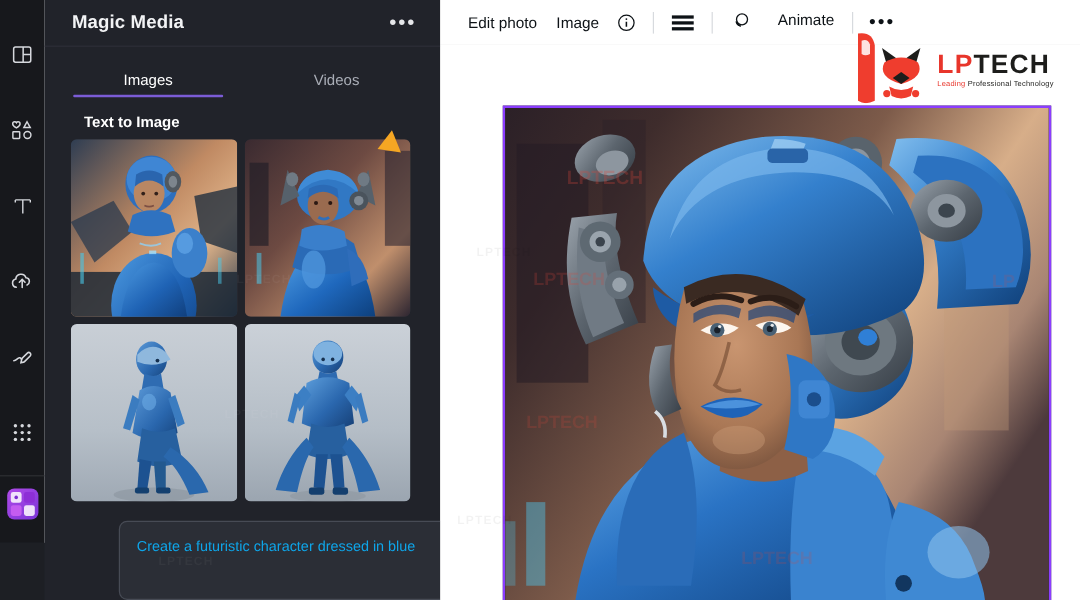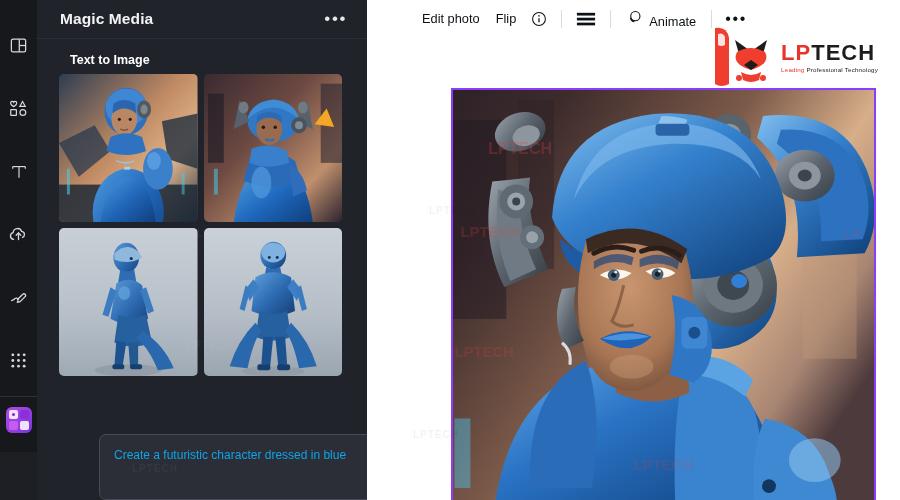--- a/index.html
+++ b/index.html
@@ -81,35 +81,35 @@
     padding:12px 14px; cursor:text;
   }
   .prompt-text { color:#0ea5e9; font-size:12px; line-height:1.35; }
 
   .bl-panel {
     position:absolute; left:0px; top:452px; width:44px; height:48px;
     background:#1d1f24; border-top-right-radius:9px;
   }
 
   
-  .main { flex:1; height:500px; background:#e5e5e5; position:relative;margin-left:32px; }
+  .main { flex:1; height:500px; background:#e5e5e5; position:relative; }
   .toolbar {
     height:37px; display:flex; align-items:center; gap:0px;
     padding-left:15px; background:#ffffff;
   }
   .tb-btn {
     font-size:12.8px; color:#0d1216; padding:5px 8px; border-radius:4px;
     cursor:pointer; white-space:nowrap;
   }
   .tb-icon {
     display:flex; align-items:center; justify-content:center;
     padding:4px 7px; border-radius:4px; cursor:pointer;
   }
   .tb-div { width:1px; height:18px; background:#d7dade; margin:0 7px; }
-  .tb-animate { display:flex; align-items:flex-end; gap:6px; padding:4px 8px; border-radius:4px; cursor:pointer; }
+  .tb-animate { display:flex; align-items:flex-start; gap:22px; padding:4px 8px; border-radius:4px; cursor:pointer; }
   .tb-animate span { font-size:12.8px; color:#0d1216; }
   .tb-dots {
     font-size:16px; letter-spacing:1.7px; color:#0d1216;
     cursor:pointer; padding:2px 6px; line-height:8px;
   }
 
   .canvas-wrap { position:relative; width:100%; height:463px; background:#ffffff; }
   .canvas-frame {
     position:absolute; left:52px; top:51px; right:24px; bottom:-10px;
     border:2px solid #8b3dff; overflow:hidden; background:#2a2328;
@@ -237,20 +237,24 @@
     <div class="bl-panel"></div>
   </div>
 
   <div class="panel">
 
     <div class="panel-head">
       <div class="panel-title">Magic Media</div>
       <div class="dots-btn">•••</div>
     </div>
 
+    <div class="tabs">
+      <div class="tab active">Images</div>
+      <div class="tab inactive">Videos</div>
+    </div>
 
     <div class="section-label">Text to Image</div>
 
     <div class="grid">
 
       <div class="thumb">
         <svg viewBox="0 0 140 150" preserveAspectRatio="xMidYMid slice">
           <defs>
             <linearGradient id="t1bg" x1="0" y1="0" x2="1" y2="1">
               <stop offset="0%" stop-color="#2e3d52"></stop>
@@ -405,21 +409,21 @@
 
     <div class="prompt-box">
       <div class="prompt-text">Create a futuristic character dressed in blue</div>
     </div>
   </div>
 
   <div class="main">
 
     <div class="toolbar">
       <div class="tb-btn">Edit photo</div>
-      <div class="tb-btn">Flip</div>
+      <div class="tb-btn">Image</div>
       <div class="tb-icon">
         <svg width="16" height="16" viewBox="0 0 20 20" fill="none" stroke="#0d1216" stroke-width="1.3">
           <circle cx="10" cy="10" r="8"></circle>
           <line x1="10" y1="9" x2="10" y2="14.2" stroke-width="1.6"></line>
           <circle cx="10" cy="6.1" r=".95" fill="#0d1216" stroke="none"></circle>
         </svg>
       </div>
       <div class="tb-div"></div>
       <div class="tb-icon">
         <svg width="20" height="16" viewBox="0 0 22 16">

